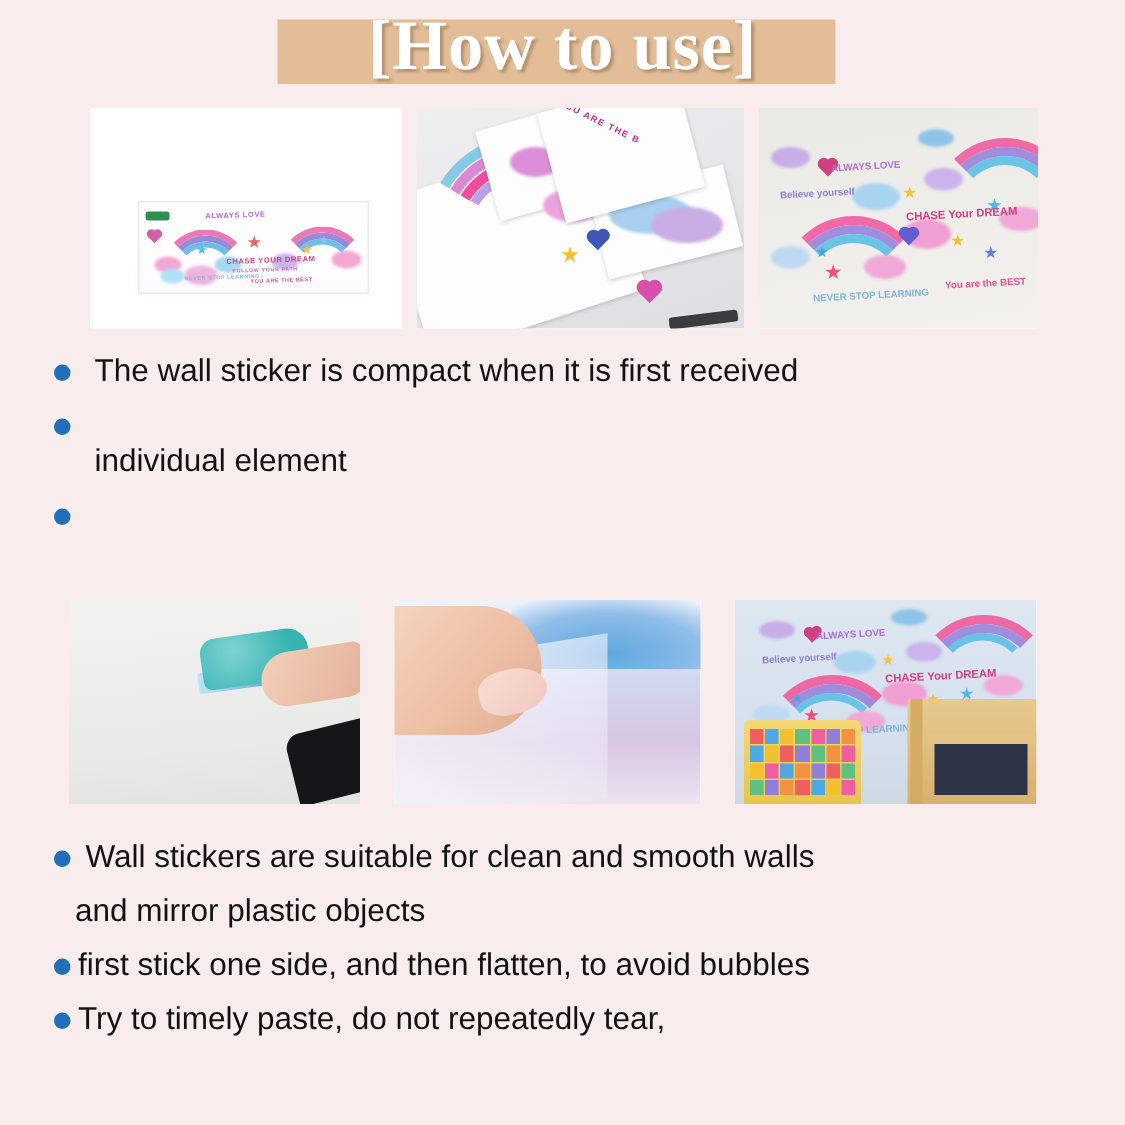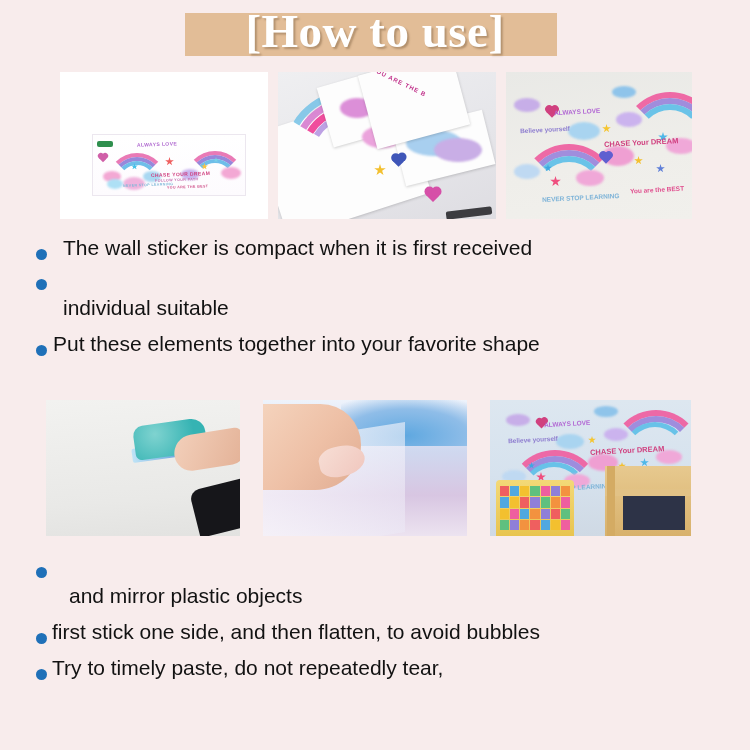--- a/index.html
+++ b/index.html
@@ -209,21 +209,21 @@
   .p6-blocks { position:absolute; left:10px; bottom:6px; width:70px; height:44px; display:grid; grid-template-columns:repeat(7,1fr); grid-template-rows:repeat(4,1fr); gap:1px; }
   .p6-blocks i { display:block; }
 
   
   .bullets { position: absolute; left: 36px; width: 690px; }
   .bullets-1 { top: 230px; }
   .bullets-2 { top: 554px; }
 
   .bline {
     display: flex;
-    align-items: center;
+    align-items: flex-start;
     font-size: 21px;
     line-height: 36px;
     color: #121212;
     white-space: nowrap;
   }
   .bline .dot {
     flex: 0 0 auto;
     width: 11px;
     height: 11px;
     border-radius: 50%;
@@ -436,35 +436,35 @@
 <div class="bullets bullets-1">
   <div class="bline">
     <span class="dot"></span>
     <span class="btext" style="margin-left:16px">The wall sticker is compact when it is first received</span>
   </div>
   <div class="bline">
     <span class="dot"></span>
   </div>
   <div class="bline cont">
     <span class="dot"></span>
-    <span class="btext" style="margin-left:16px">individual suitable</span>
-  </div>
-  <div class="bline">
-    <span class="dot"></span>
-    <span class="btext" style="margin-left:6px">Put these elements together into your favorite shape</span>
+    <span class="btext" style="margin-left:16px">individual element</span>
+  </div>
+  <div class="bline">
+    <span class="dot"></span>
   </div>
 </div>
 
 <div class="bullets bullets-2">
   <div class="bline">
     <span class="dot"></span>
+    <span class="btext" style="margin-left:10px">Wall stickers are suitable for clean and smooth walls</span>
   </div>
   <div class="bline cont">
     <span class="dot"></span>
-    <span class="btext" style="margin-left:22px">and mirror plastic objects</span>
+    <span class="btext" style="margin-left:3px">and mirror plastic objects</span>
   </div>
   <div class="bline">
     <span class="dot"></span>
     <span class="btext" style="margin-left:5px">first stick one side, and then flatten, to avoid bubbles</span>
   </div>
   <div class="bline">
     <span class="dot"></span>
     <span class="btext" style="margin-left:5px">Try to timely paste, do not repeatedly tear,</span>
   </div>
 </div>

